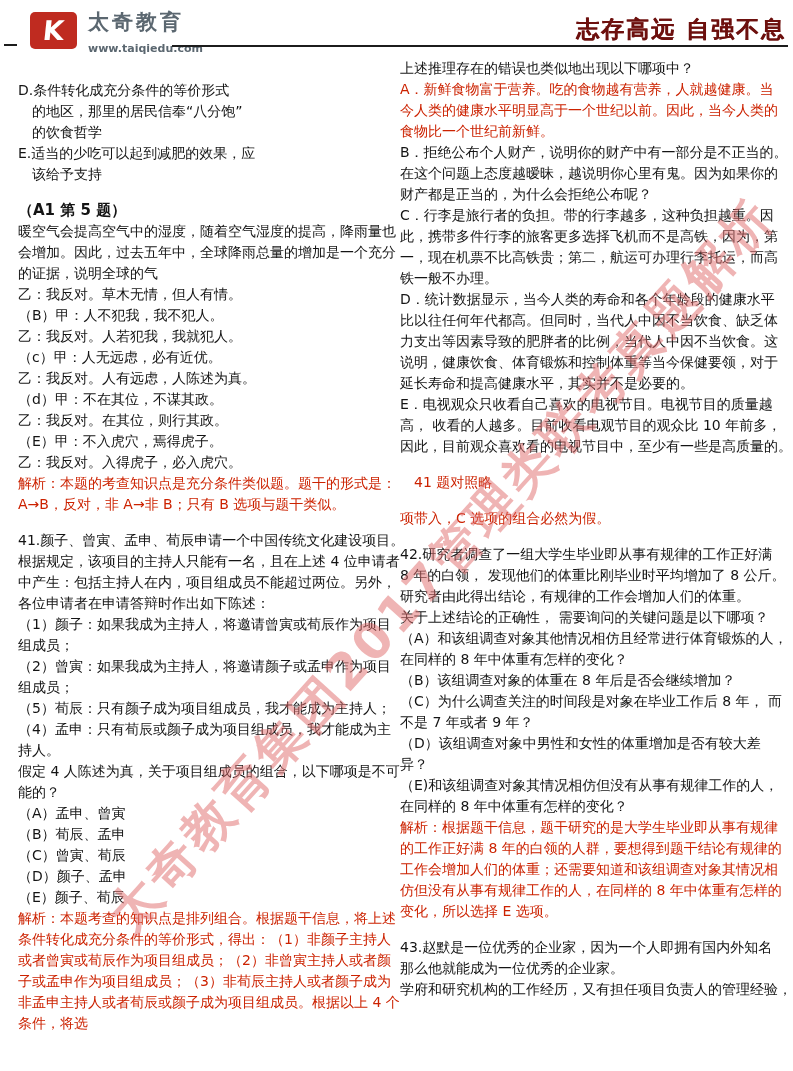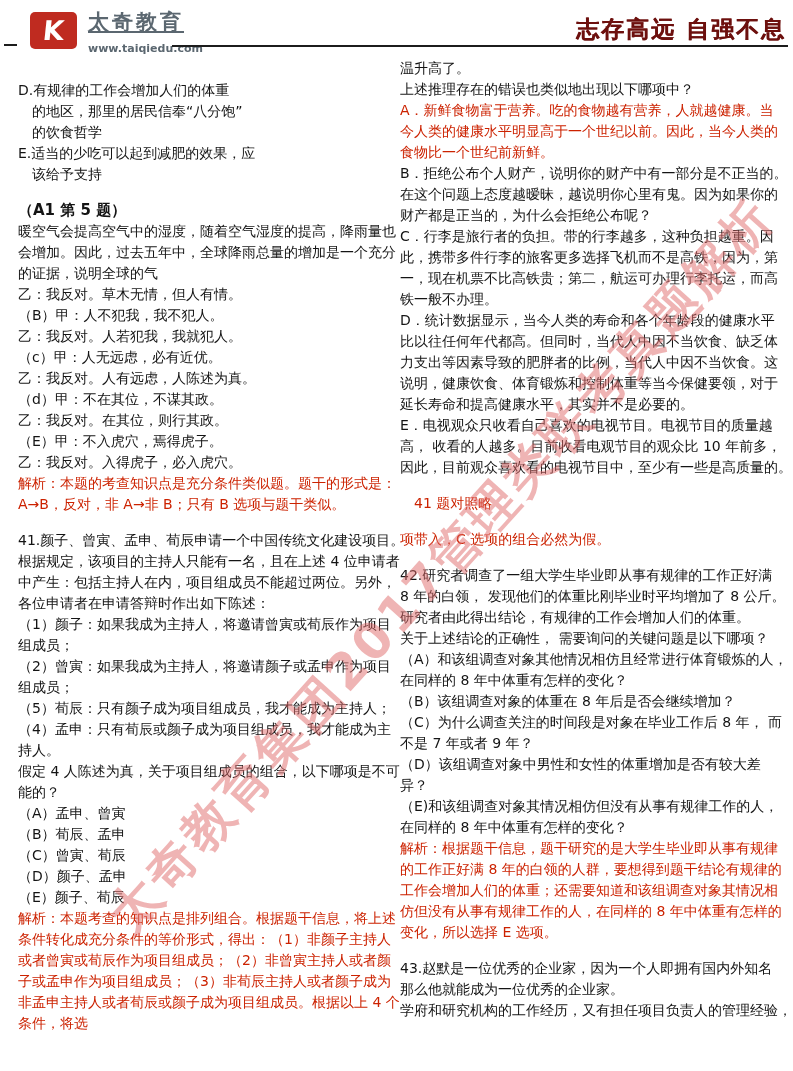--- a/index.html
+++ b/index.html
@@ -9,21 +9,21 @@
   }
   
   .hdr-dash{position:absolute;left:4px;top:44px;width:13px;border-top:2px solid #1c1c1c;}
   .logo-box{
     position:absolute;left:30px;top:12px;width:47px;height:37px;
     background:var(--logo-red);border-radius:5px;
     display:flex;align-items:center;justify-content:center;
   }
   .logo-k{color:#ffffff;font-weight:bold;font-size:27px;line-height:1;transform:skewX(-6deg);}
   .brand{position:absolute;left:88px;top:11px;}
-  .brand-name{font-size:21px;font-weight:bold;color:var(--brand-gray);letter-spacing:3px;line-height:23px;text-decoration:underline;}
+  .brand-name{font-size:21px;font-weight:bold;color:var(--brand-gray);letter-spacing:3px;line-height:23px;}
   .brand-url{font-size:11px;font-weight:bold;color:var(--brand-gray);line-height:13px;margin-top:8px;}
   .hdr-rule{position:absolute;left:172px;top:45px;width:616px;border-top:2px solid #1c1c1c;}
   .slogan{
     position:absolute;right:7px;top:14px;
     font-size:23px;font-weight:900;color:var(--slogan-maroon);
     letter-spacing:2px;text-shadow:0.6px 0 currentColor;white-space:pre;
   }
   
   .watermark{
     position:absolute;left:-35px;top:545px;width:930px;
@@ -57,21 +57,21 @@
     <div class="brand-url">www.taiqiedu.com</div>
   </div>
 
   <div class="hdr-rule"></div>
 
   <div class="slogan">志存高远 自强不息</div>
 
   <div class="watermark">太奇教育集团2017管理类联考真题解析</div>
 
   <div class="col col-left">
-      <div class="ln s-n">D.有规律的工作会增加人们的体重</div>
+      <div class="ln s-n">D.条件转化成充分条件的等价形式</div>
       <div class="ln s-n">　的地区，那里的居民信奉“八分饱”</div>
       <div class="ln s-n">　的饮食哲学</div>
       <div class="ln s-n">E.适当的少吃可以起到减肥的效果，应</div>
       <div class="ln s-n">　该给予支持</div>
       <div class="ln s-g"></div>
       <div class="ln s-h">（A1 第 5 题）</div>
       <div class="ln s-n">暖空气会提高空气中的湿度，随着空气湿度的提高，降雨量也</div>
       <div class="ln s-n">会增加。因此，过去五年中，全球降雨总量的增加是一个充分</div>
       <div class="ln s-n">的证据，说明全球的气</div>
       <div class="ln s-n">乙：我反对。草木无情，但人有情。</div>
@@ -106,21 +106,20 @@
       <div class="ln s-n">（E）颜子、荀辰</div>
       <div class="ln s-r">解析：本题考查的知识点是排列组合。根据题干信息，将上述</div>
       <div class="ln s-r">条件转化成充分条件的等价形式，得出：（1）非颜子主持人</div>
       <div class="ln s-r">或者曾寅或荀辰作为项目组成员；（2）非曾寅主持人或者颜</div>
       <div class="ln s-r">子或孟申作为项目组成员；（3）非荀辰主持人或者颜子成为</div>
       <div class="ln s-r">非孟申主持人或者荀辰或颜子成为项目组成员。根据以上 4 个</div>
       <div class="ln s-r">条件，将选</div>
     </div>
 
   <div class="col col-right">
-      <div class="ln s-n">温升高了。</div>
       <div class="ln s-n">上述推理存在的错误也类似地出现以下哪项中？</div>
       <div class="ln s-r">A．新鲜食物富于营养。吃的食物越有营养，人就越健康。当</div>
       <div class="ln s-r">今人类的健康水平明显高于一个世纪以前。因此，当今人类的</div>
       <div class="ln s-r">食物比一个世纪前新鲜。</div>
       <div class="ln s-n">B．拒绝公布个人财产，说明你的财产中有一部分是不正当的。</div>
       <div class="ln s-n">在这个问题上态度越暧昧，越说明你心里有鬼。因为如果你的</div>
       <div class="ln s-n">财产都是正当的，为什么会拒绝公布呢？</div>
       <div class="ln s-n">C．行李是旅行者的负担。带的行李越多，这种负担越重。因</div>
       <div class="ln s-n">此，携带多件行李的旅客更多选择飞机而不是高铁，因为，第</div>
       <div class="ln s-n">一，现在机票不比高铁贵；第二，航运可办理行李托运，而高</div>

